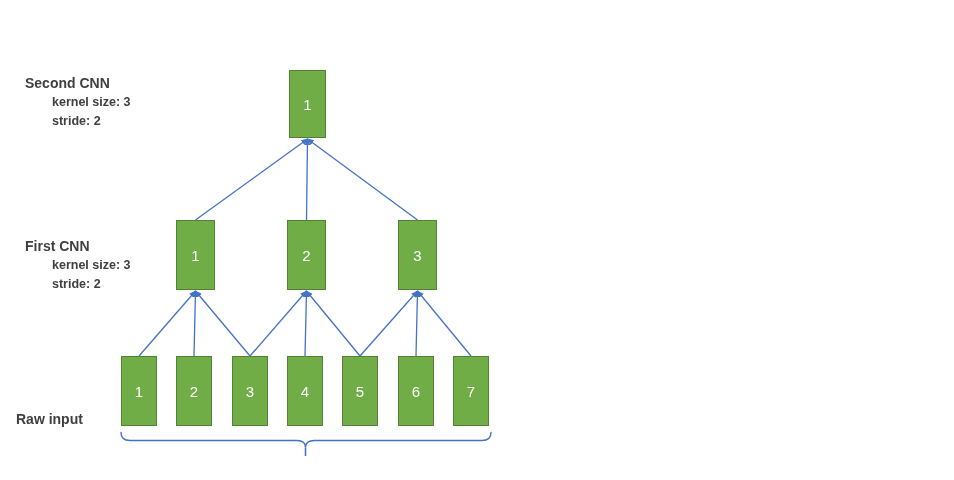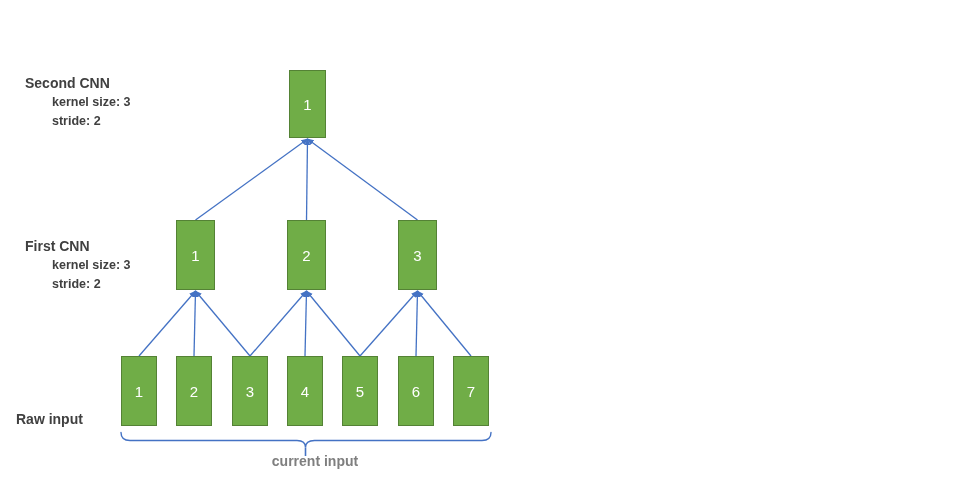--- a/index.html
+++ b/index.html
@@ -74,15 +74,14 @@
   <div class="box" style="left:398px;top:220px;width:39px;height:70px;">3</div>
 
   <div class="box" style="left:121px;top:356px;width:36px;height:70px;">1</div>
   <div class="box" style="left:176px;top:356px;width:36px;height:70px;">2</div>
   <div class="box" style="left:232px;top:356px;width:36px;height:70px;">3</div>
   <div class="box" style="left:287px;top:356px;width:36px;height:70px;">4</div>
   <div class="box" style="left:342px;top:356px;width:36px;height:70px;">5</div>
   <div class="box" style="left:398px;top:356px;width:36px;height:70px;">6</div>
   <div class="box" style="left:453px;top:356px;width:36px;height:70px;">7</div>
 
-  <div class="bracket-label">current input</div>
 
 </div>
 
 </body></html>

